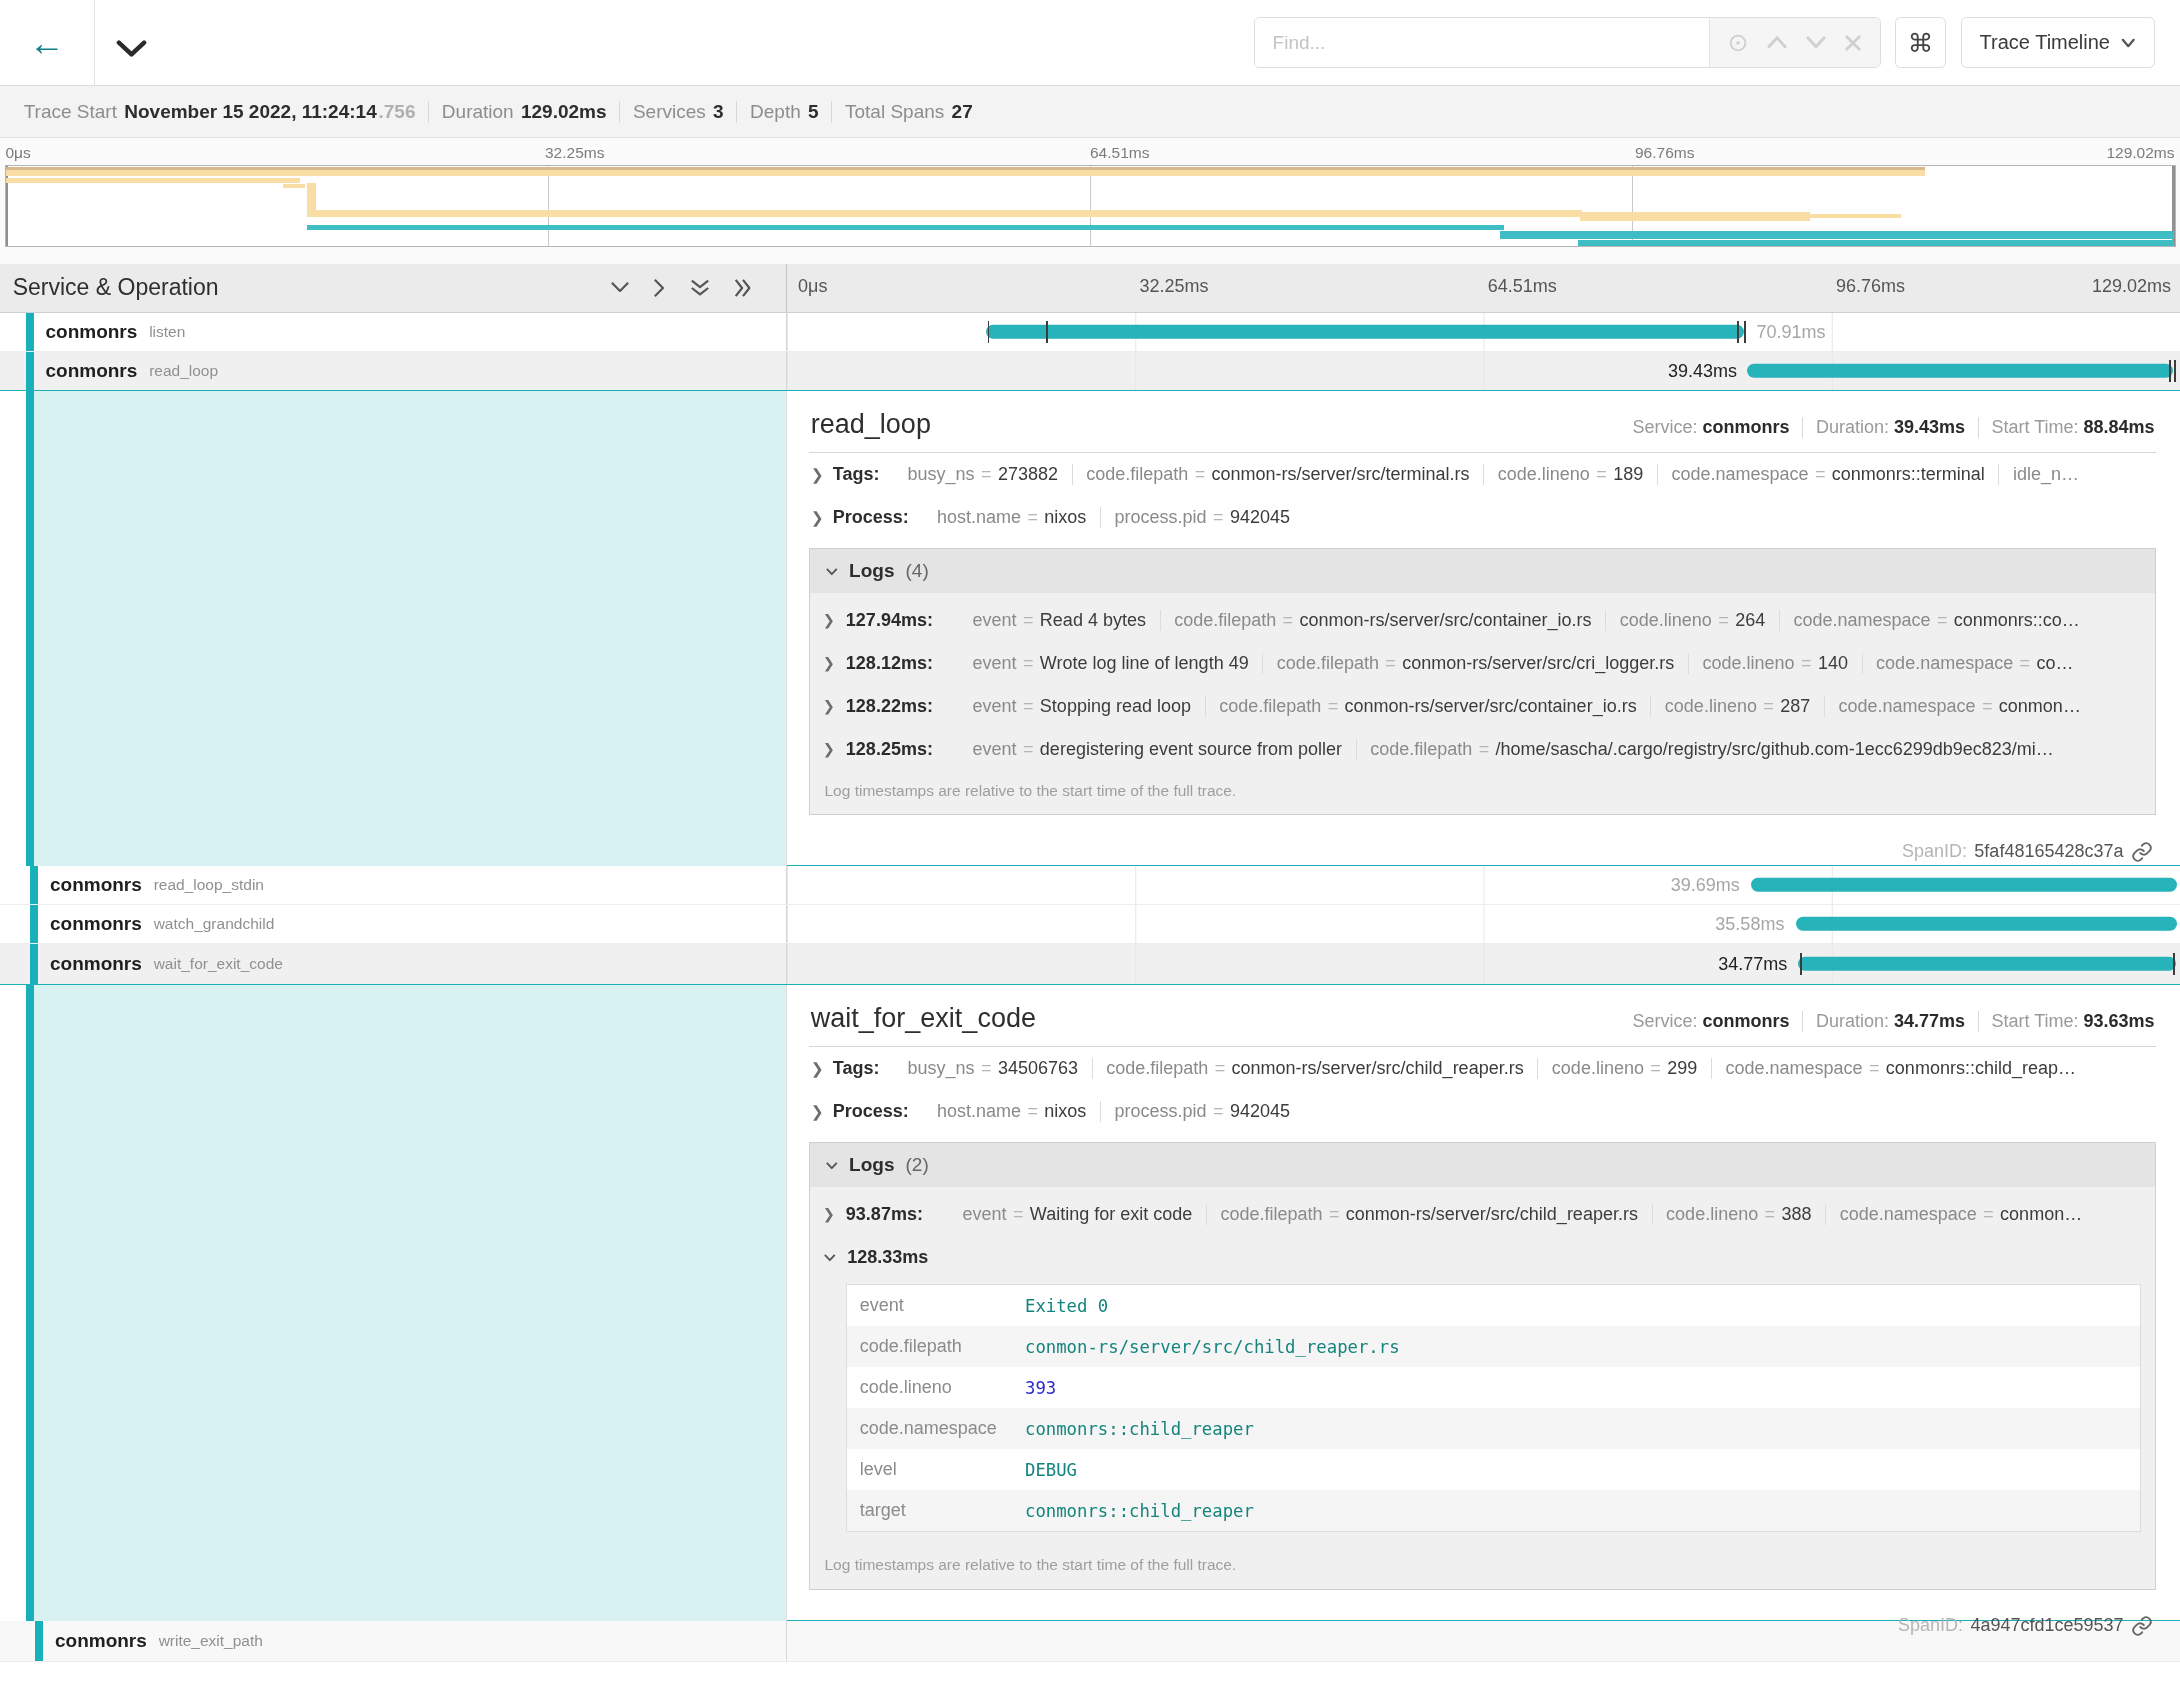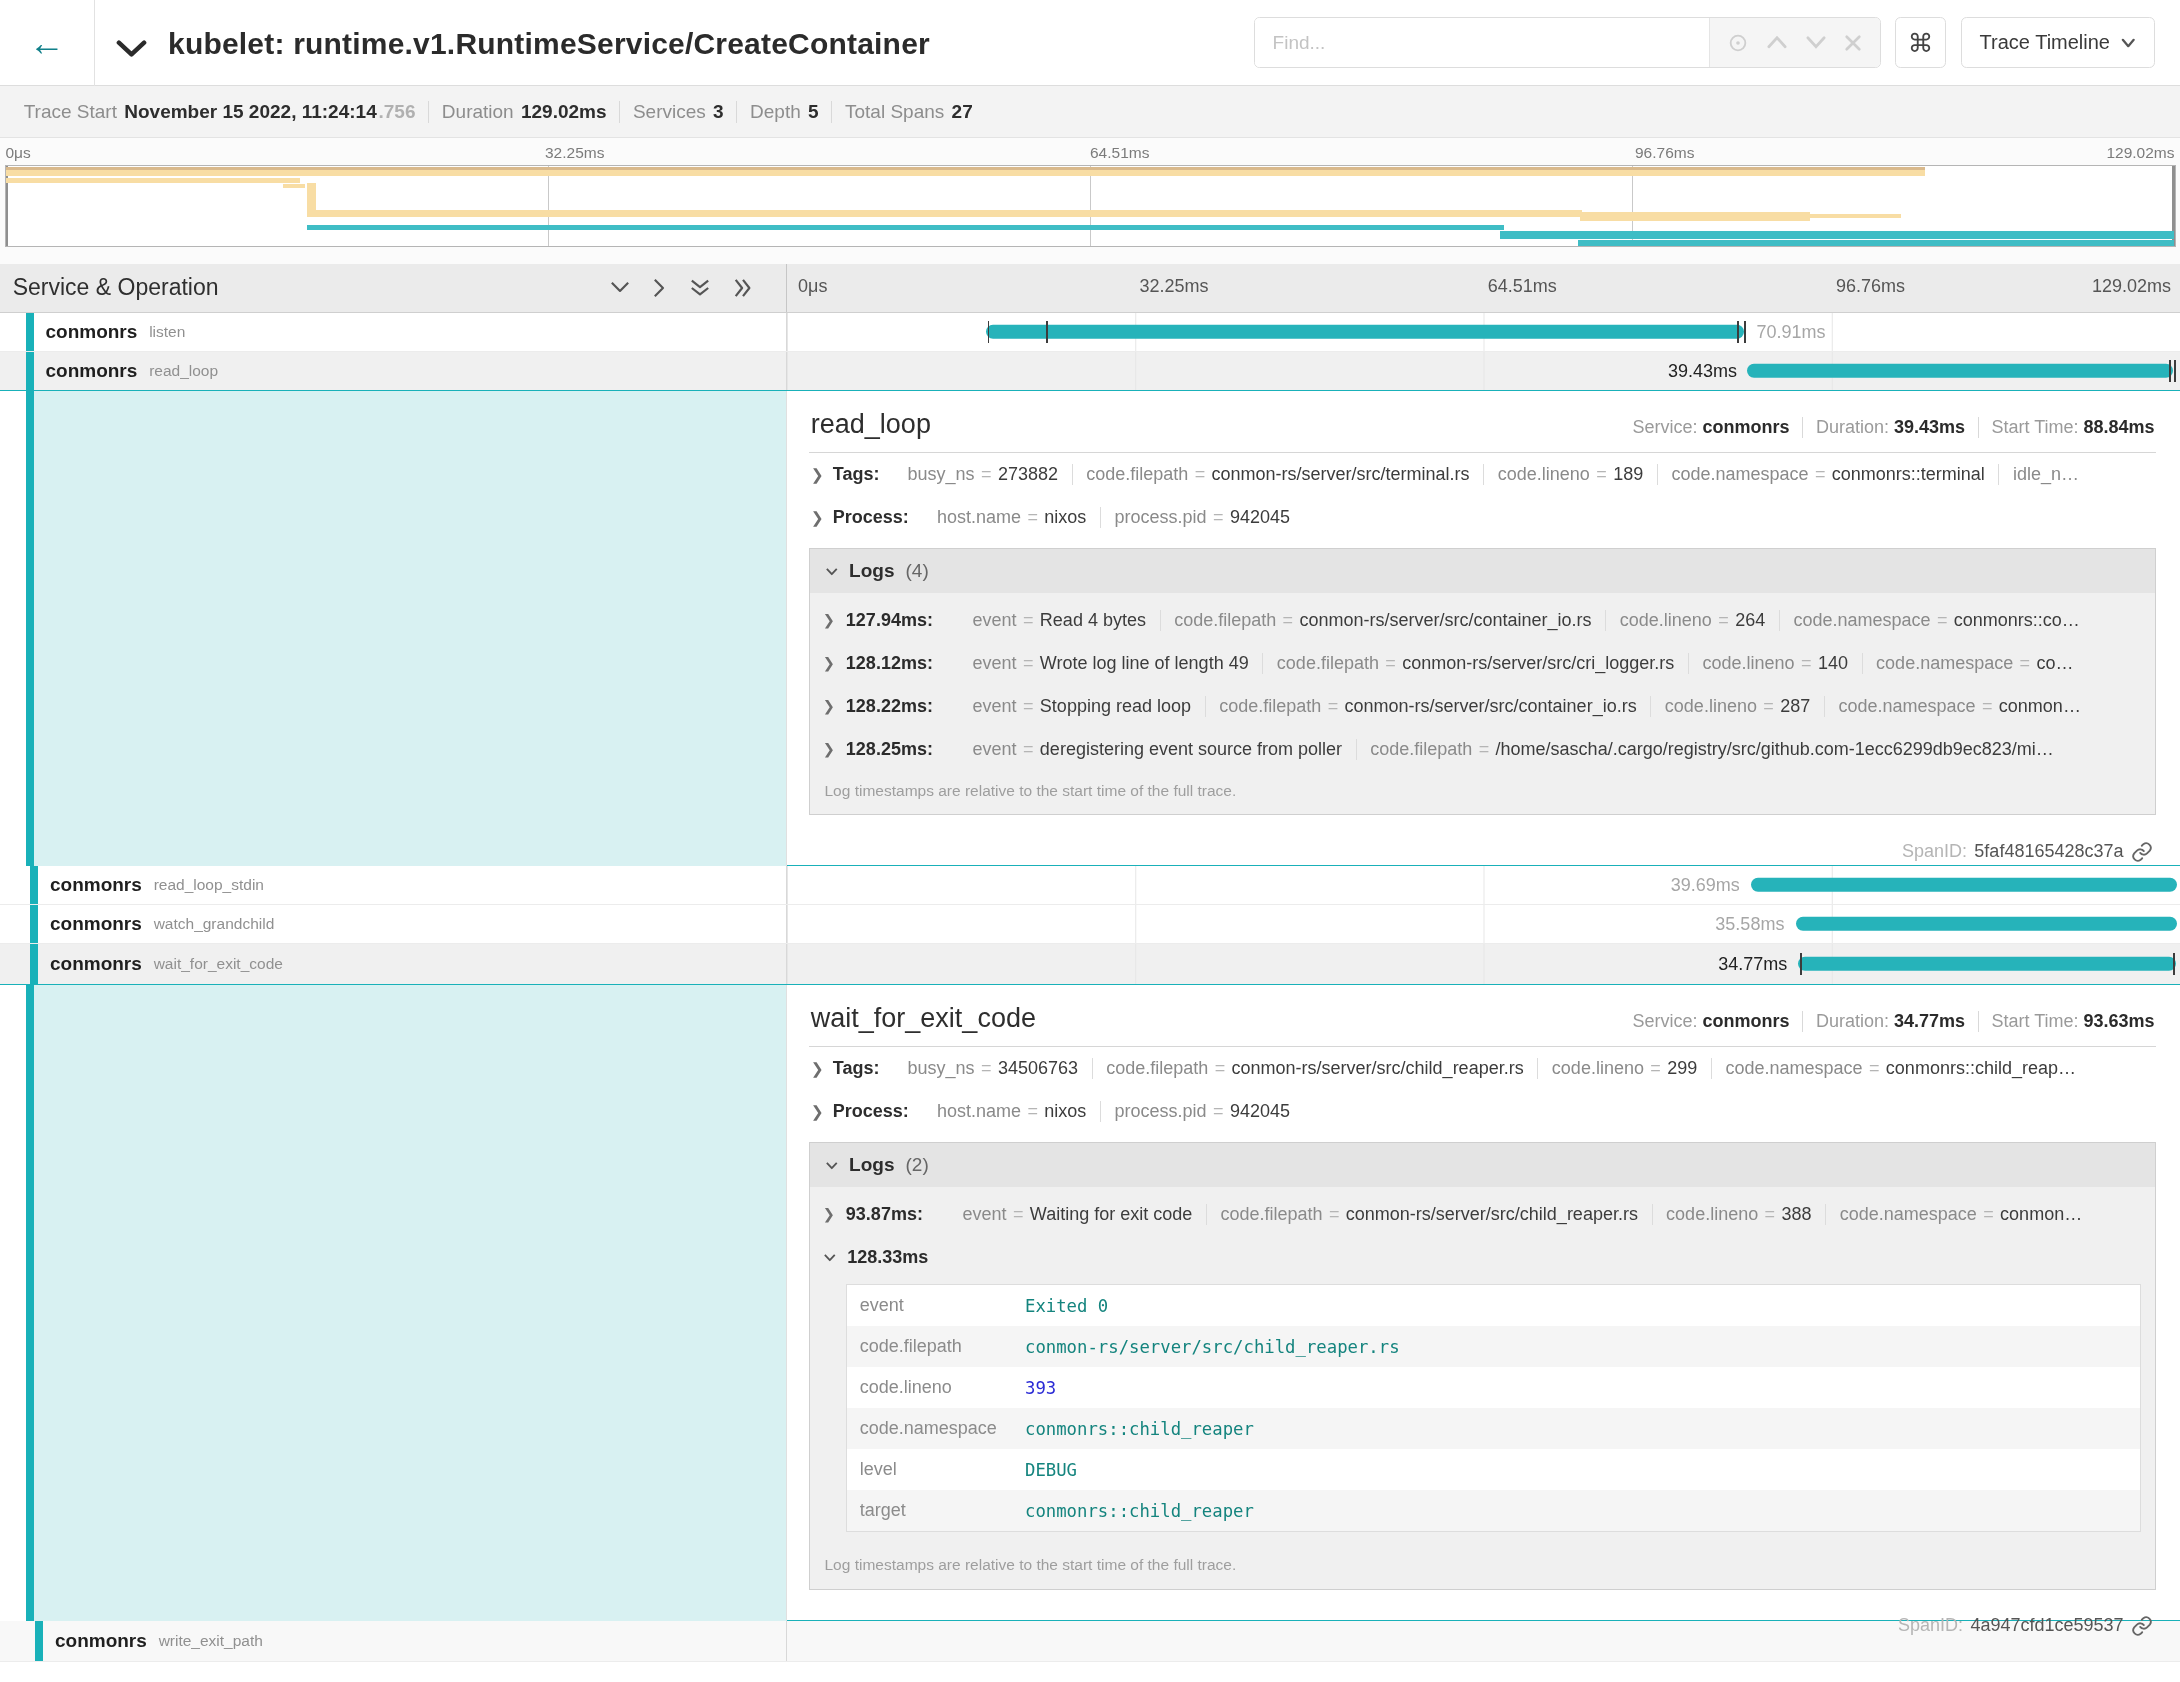--- a/index.html
+++ b/index.html
@@ -115,21 +115,20 @@
   <div class="topbar">
     <div class="backcell">
       <span>←</span>
     </div>
     <div class="collapse-toggle">
       <svg class="ic" width="31" height="18" viewBox="0 0 34 20">
           <polyline points="3,3 17,16 31,3" fill="none" stroke="#2b2b2b" stroke-width="5" stroke-linecap="round" stroke-linejoin="round"></polyline>
         </svg>
     </div>
     <div class="titleblock">
-      <h1>kubelet: runtime.v1.RuntimeService/CreateContainer</h1>
     </div>
     <div class="topbar-right">
       <div class="findgroup">
         <input type="text" placeholder="Find..." style="">
         <div class="findicons">
           <svg class="ic" width="22" height="22" viewBox="0 0 24 24">
               <circle cx="12" cy="12" r="8" fill="none" stroke="#cfcfcf" stroke-width="2"></circle>
               <circle cx="12" cy="12" r="2" fill="#cfcfcf"></circle>
             </svg>
           <svg class="ic" width="22" height="14.5" viewBox="0 0 24 16">

